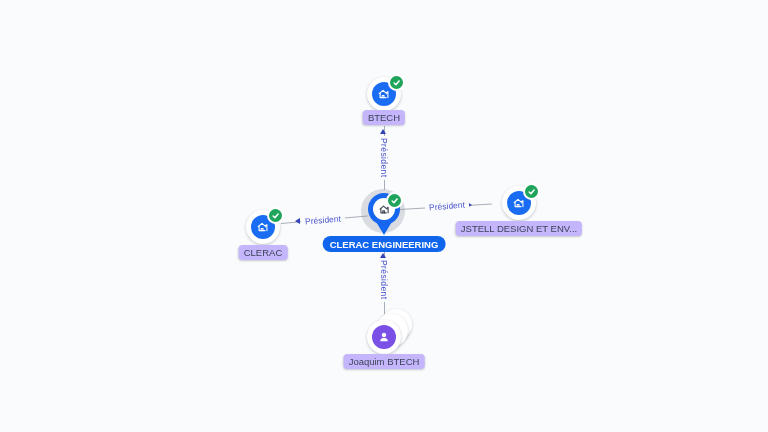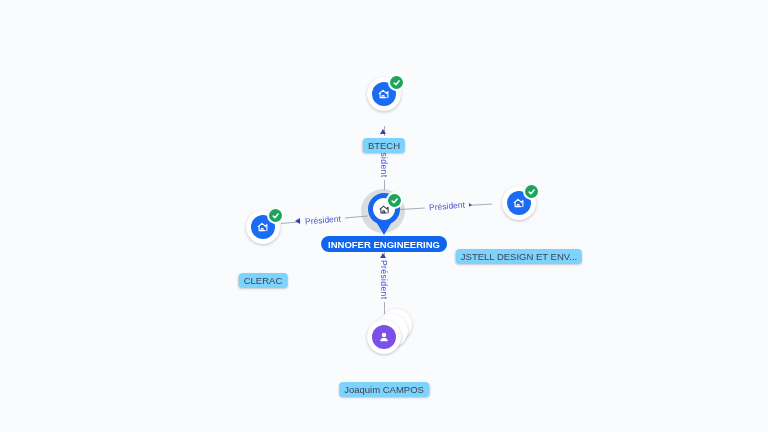--- a/index.html
+++ b/index.html
@@ -22,23 +22,23 @@
   
   .node{position:absolute;z-index:3;cursor:pointer;}
   .ncircle{width:34px;height:34px;background:#fff;border-radius:50%;
     box-shadow:0 1px 3px rgba(40,50,70,.28);position:relative;
     display:flex;align-items:center;justify-content:center;}
   .inner{width:24px;height:24px;border-radius:50%;display:flex;align-items:center;justify-content:center;}
   .inner.blue{background:#1a6cf2;}
   .inner.purple{background:#7b50e6;}
   .check{position:absolute;top:-3px;right:-4px;width:13px;height:13px;background:#1fa45c;
     border:2px solid #fff;border-radius:50%;display:flex;align-items:center;justify-content:center;z-index:5;}
-  .pill{position:absolute;left:50%;transform:translateX(-50%);background:#7dd3fc;color:#3c4454;
+  .pill{position:absolute;left:50%;transform:translateX(-50%);background:#c4b5fd;color:#3c4454;
     font-size:9.5px;line-height:11px;padding:2px 5px;border-radius:4px;white-space:nowrap;
-    box-shadow:0 1px 2px rgba(40,50,70,.25);z-index:4;margin-top:28px;}
+    box-shadow:0 1px 2px rgba(40,50,70,.25);z-index:4;}
   .stackc{position:absolute;background:#fff;border-radius:50%;
     box-shadow:0 1px 3px rgba(40,50,70,.25);}
   
   .halo{position:absolute;left:361px;top:189px;width:44px;height:44px;border-radius:50%;
     background:rgba(141,150,163,.30);z-index:3;}
   .pin-head{position:absolute;left:368px;top:193px;width:32px;height:32px;border-radius:50%;
     background:#1666ef;z-index:4;}
   .pin-tail{position:absolute;left:375px;top:220px;width:0;height:0;z-index:4;
     border-left:9px solid transparent;border-right:9px solid transparent;border-top:15px solid #1666ef;}
   .pin-inner{position:absolute;left:373px;top:198px;width:22px;height:22px;border-radius:50%;
@@ -136,21 +136,21 @@
     <div class="stackc" style="left:14px;top:-11px;width:31px;height:31px"></div>
     <div class="stackc" style="left:8px;top:-6px;width:33px;height:33px"></div>
     <div class="ncircle">
       <div class="inner purple">
         <svg width="14" height="14" viewBox="0 0 14 14">
           <circle cx="7" cy="4.9" r="2.2" fill="#ffffff"></circle>
           <path d="M3.2 11.3 c0-2.2 1.7-3.5 3.8-3.5 s3.8 1.3 3.8 3.5 z" fill="#ffffff"></path>
         </svg>
       </div>
     </div>
-    <div class="pill" style="top:34px">Joaquim CAMPOS</div>
+    <div class="pill" style="top:34px">Joaquim BTECH</div>
   </div>
 
   <div>
     <div class="halo"></div>
     <div class="pin-head"></div>
     <div class="pin-tail"></div>
     <div class="pin-inner">
       <svg width="13" height="13" viewBox="0 0 14 14">
         <g fill="none" stroke="#3f4653" stroke-width="1.2" stroke-linecap="round" stroke-linejoin="round">
           <path d="M2.2 6.6 L6 3.4 L9.8 6.6"></path>
@@ -158,16 +158,16 @@
           <path d="M5.2 10.6 V8.5 H7 V10.6"></path>
           <path d="M10.9 10.6 V4.6 L9.3 5.8"></path>
         </g>
       </svg>
     </div>
     <div class="pin-check">
       <svg width="9" height="9" viewBox="0 0 12 12">
           <polyline points="2.8,6.6 5.2,9 9.4,3.9" fill="none" stroke="#fff" stroke-width="2" stroke-linecap="round" stroke-linejoin="round"></polyline>
         </svg>
     </div>
-    <div class="center-pill">INNOFER ENGINEERING</div>
+    <div class="center-pill">CLERAC ENGINEERING</div>
   </div>
 
 </div>
 
 </body></html>

